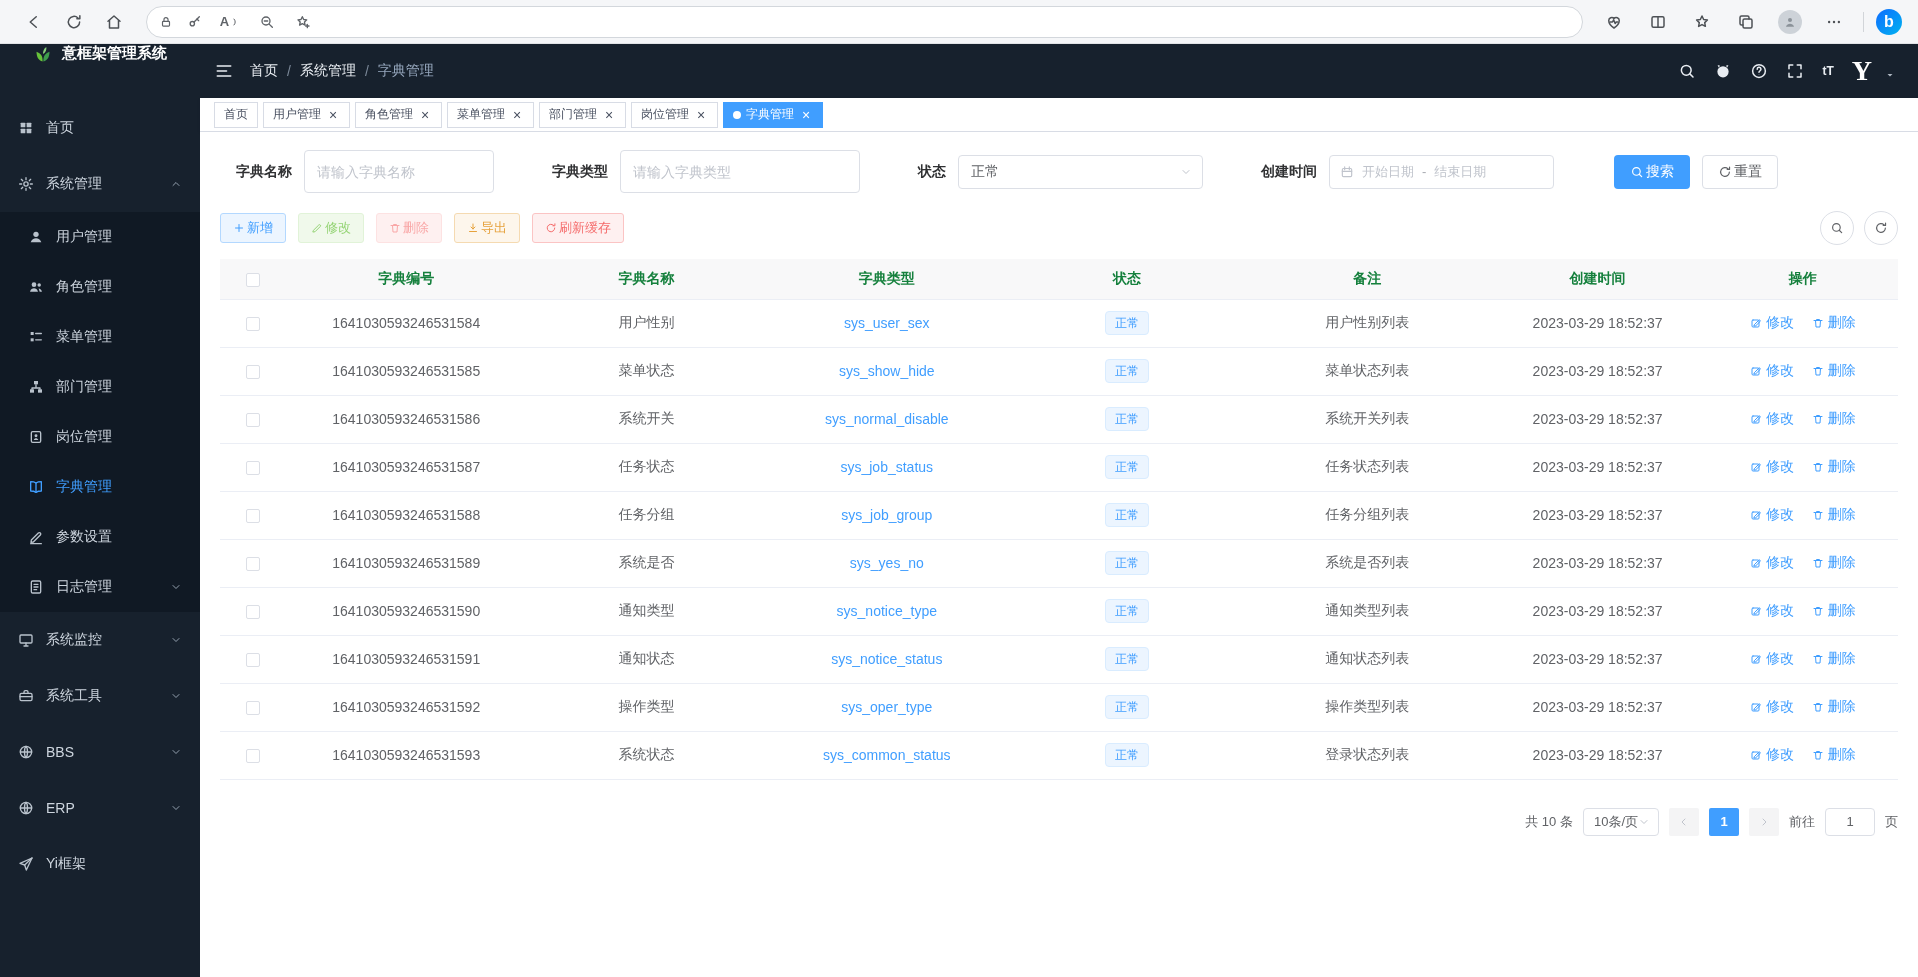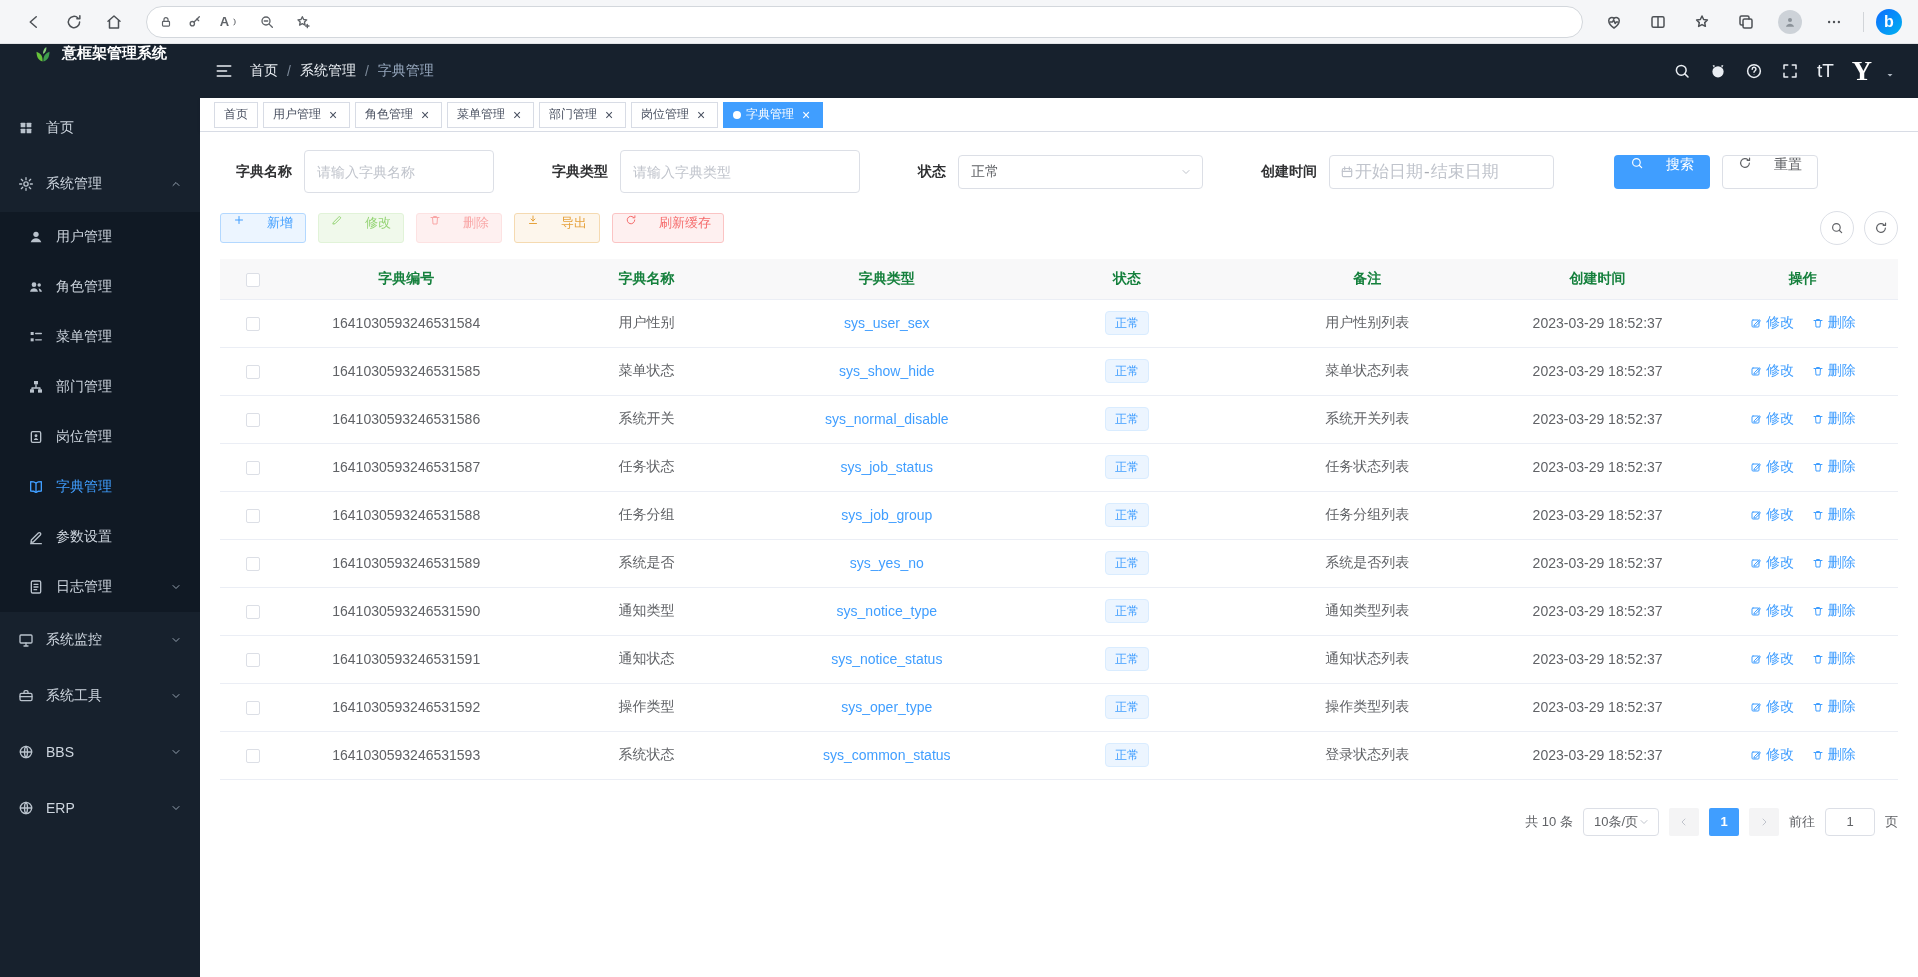--- a/index.html
+++ b/index.html
@@ -46,21 +46,21 @@
 
   
   .navbar{height:54px;flex:0 0 54px;background:#17212d;display:flex;align-items:center;padding:0 22px 0 14px;gap:16px}
   .hamburger{color:#e9edf2;display:flex;cursor:pointer}
   .breadcrumb{display:flex;align-items:center;gap:9px;font-size:14px}
   .crumb{color:#e9edf2;cursor:pointer}
   .crumb.last{color:#97a8be;cursor:default}
   .crumb-sep{color:#7c8999}
   .navbar-right{margin-left:auto;display:flex;align-items:center;gap:18px;color:#e9edf2}
   .nav-ico{display:flex;align-items:center;justify-content:center;cursor:pointer}
-  .font-ico{font-size:19px;font-weight:normal;cursor:pointer}
+  .font-ico{font-size:12px;font-weight:bold;cursor:pointer}
   .yi-logo{font-family:"Liberation Serif","DejaVu Serif",serif;font-size:28px;font-weight:bold;color:#fff;line-height:1;cursor:pointer}
   .logo-caret{color:#aeb7c1;align-self:flex-end;padding-bottom:4px;margin-left:-6px;display:flex;cursor:pointer}
 
   
   .tags-view{height:34px;flex:0 0 34px;background:#fff;border-bottom:1px solid #d8dce5;
     box-shadow:0 1px 3px rgba(0,21,41,.10);display:flex;align-items:center;padding-left:14px;gap:5px}
   .tag-item{height:26px;display:inline-flex;align-items:center;gap:5px;padding:0 9px;border:1px solid #d8dce5;
     background:#fff;color:#495060;font-size:12px;cursor:pointer;white-space:nowrap}
   .tag-item.active{background:#409eff;border-color:#409eff;color:#fff}
   .tag-dot{width:8px;height:8px;border-radius:50%;background:#fff;display:inline-block}
@@ -73,26 +73,26 @@
   .f-group{display:flex;align-items:center;margin-right:42px}
   .f-label{font-weight:bold;color:#303133;width:72px;text-align:right;margin-right:12px;white-space:nowrap}
   .f-label.w-narrow{width:44px}
   .el-input{height:43px;border:1px solid #dcdfe6;border-radius:4px;padding:0 12px;font-size:14px;color:#606266;outline:none;background:#fff}
   .el-input::placeholder{color:#c0c4cc}
   .w190{width:190px}.w240{width:240px}
   .el-select{width:245px;height:34px;border:1px solid #dcdfe6;border-radius:4px;background:#fff;display:flex;
     align-items:center;justify-content:space-between;padding:0 10px 0 12px;font-size:14px;color:#606266;cursor:pointer}
   .sel-caret{color:#c0c4cc;display:flex}
   .date-range{width:225px;height:34px;border:1px solid #dcdfe6;border-radius:4px;background:#fff;display:flex;
-    align-items:center;padding:0 10px;gap:1px;font-size:17px;cursor:pointer}
+    align-items:center;padding:0 10px;gap:8px;font-size:13px;cursor:pointer}
   .dr-ph{color:#c0c4cc}
   .dr-sep{color:#a8abb2}
   .cal-ico{color:#c0c4cc;display:flex}
 
-  .btn{display:inline-flex;justify-content:center;gap:22px;border-radius:4px;font-size:14px;
+  .btn{display:inline-flex;align-items:center;justify-content:center;gap:2px;border-radius:4px;font-size:14px;
     height:34px;padding:0 15px;border:1px solid transparent;cursor:pointer;background:#fff;white-space:nowrap}
   .btn-primary{background:#409eff;color:#fff}
   .btn-default{border-color:#dcdfe6;color:#606266}
   .btn-sm{height:30px;padding:0 12px;font-size:13px;border-radius:3px}
   .btn-plain-blue{background:#ecf5ff;border-color:#b3d8ff;color:#409eff}
   .btn-plain-green{background:#f0f9eb;border-color:#e1f3d8;color:#95d475;cursor:not-allowed}
   .btn-plain-red-dis{background:#fef0f0;border-color:#fde2e2;color:#f9a7a7;cursor:not-allowed}
   .btn-plain-orange{background:#fdf6ec;border-color:#f5dab1;color:#e6a23c}
   .btn-plain-red{background:#fef0f0;border-color:#fbc4c4;color:#f56c6c}
   .ml18{margin-left:18px}.ml12{margin-left:12px}
@@ -399,20 +399,29 @@
               <circle cx="12" cy="12" r="8.5"></circle>
               <path d="M3.5 12h17M12 3.5c3 2.6 3 14.4 0 17-3-2.6-3-14.4 0-17z"></path>
             </svg>
         </span>
         <span>ERP</span>
         <span class="menu-arrow">
           <svg class="i12" viewBox="0 0 24 24">
               <path d="M6 9l6 6 6-6"></path>
             </svg>
         </span>
+      </div>
+      <div class="menu-item">
+        <span class="mi">
+          <svg class="i16" viewBox="0 0 24 24">
+              <path d="M21 3 3 11l7 2.5L12.5 21z"></path>
+              <path d="M21 3 10 13.5"></path>
+            </svg>
+        </span>
+        <span>Yi框架</span>
       </div>
     </aside>
 
     <div class="main">
 
       <header class="navbar">
         <span class="hamburger">
           <svg class="i20" viewBox="0 0 24 24">
               <path d="M4 6h16M4 12h11M4 18h16"></path>
             </svg>

